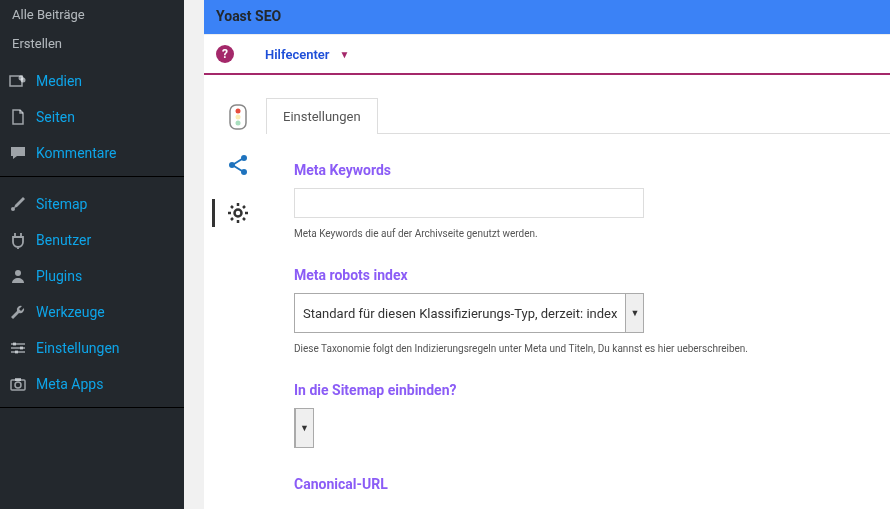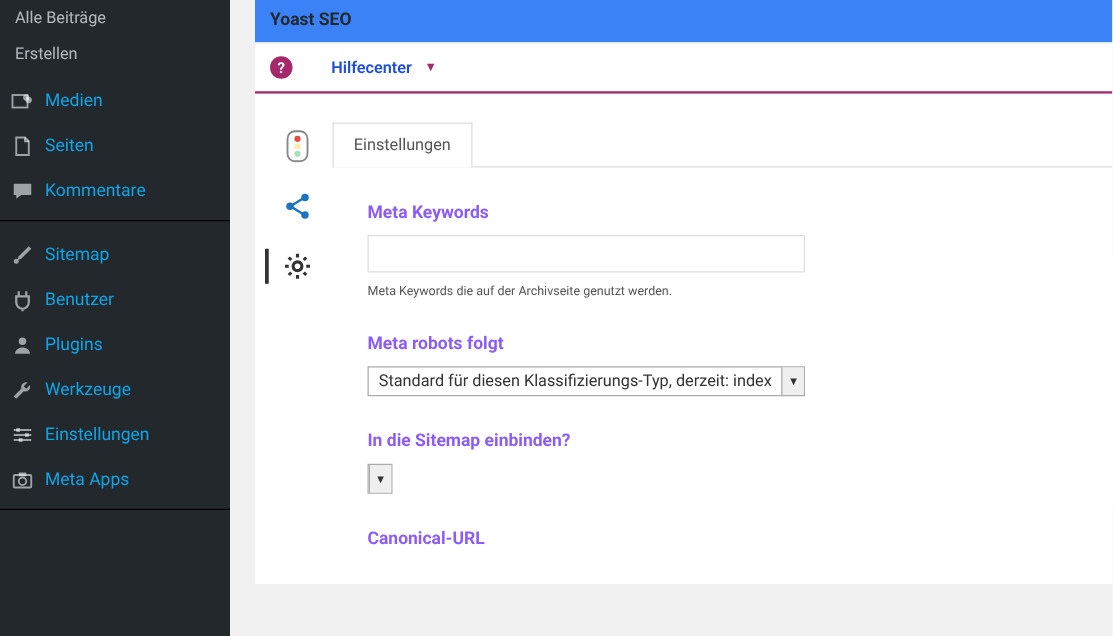--- a/index.html
+++ b/index.html
@@ -178,21 +178,21 @@
   }
   .field-desc {
     margin-top: 10px;
     color: #555;
     font-size: 10px;
   }
   .select-wrap {
     display: inline-flex;
     border: 1px solid #aaa;
     background: #fff;
-    height: 24px;
+    height: 40px;
     align-items: stretch;
   }
   .select-wrap .select-text {
     padding: 4px 8px;
     font-size: 13px;
     color: #333;
     display: flex;
     align-items: center;
   }
   .select-wrap .select-arrow {
@@ -357,25 +357,26 @@
         </div>
 
         <div class="form-area">
           <div class="field-group">
             <div class="field-label">Meta Keywords</div>
             <input type="text" class="text-input" value="" style="">
             <div class="field-desc">Meta Keywords die auf der Archivseite genutzt werden.</div>
           </div>
 
           <div class="field-group">
-            <div class="field-label">Meta robots folgt</div>
+            <div class="field-label">Meta robots index</div>
             <div class="select-wrap">
               <span class="select-text">Standard für diesen Klassifizierungs-Typ, derzeit: index</span>
               <span class="select-arrow">▼</span>
             </div>
+            <div class="field-desc">Diese Taxonomie folgt den Indizierungsregeln unter Meta und Titeln, Du kannst es hier ueberschreiben.</div>
           </div>
 
           <div class="field-group">
             <div class="field-label">In die Sitemap einbinden?</div>
             <div class="select-wrap">
               <span class="select-arrow">▼</span>
             </div>
           </div>
 
           <div class="field-group">

